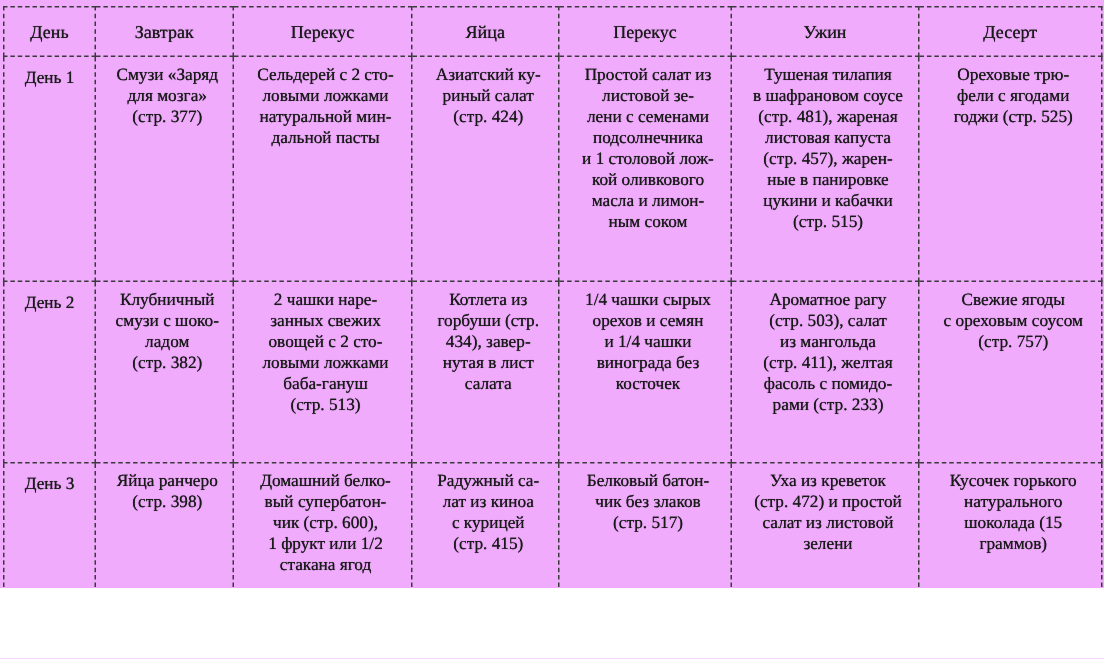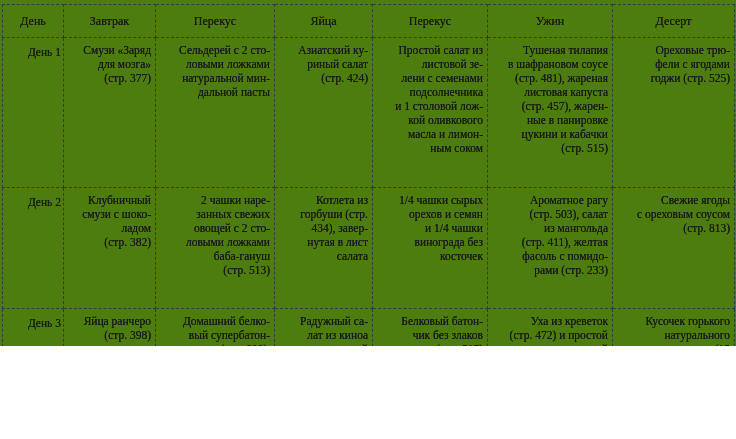--- a/index.html
+++ b/index.html
@@ -3,22 +3,22 @@
 <meta charset="utf-8">
 <style>
   html, body {
     margin: 0;
     padding: 0;
     background: #ffffff;
   }
   .page {
     position: relative;
     width: 736px;
-    height: 346px;
-    background: #4d7c0f;
+    height: 392px;
+    background: #f0abfc;
     overflow: hidden;
     font-family: "Liberation Serif", "DejaVu Serif", serif;
     color: #1a1a1a;
   }
   table.meal-table {
     position: absolute;
     left: 2px;
     top: 4px;
     width: 732px;
     border-collapse: collapse;
@@ -36,21 +36,21 @@
   table.meal-table th {
     height: 32px;
     font-weight: normal;
     font-size: 12px;
     text-align: center;
     vertical-align: middle;
     padding: 0 2px;
   }
   table.meal-table td {
     vertical-align: top;
-    text-align: right;
+    text-align: center;
     padding: 5px 4px 0 8px;
     white-space: pre-line;
   }
   table.meal-table td.day-cell {
     padding: 7px 2px 0 2px;
     white-space: nowrap;
   }
   tr.row-1 { height: 150px; }
   tr.row-2 { height: 121px; }
   tr.row-3 { height: 122px; }
@@ -145,21 +145,21 @@
 винограда без
 косточек</td>
         <td>Ароматное рагу
 (стр. 503), салат
 из мангольда
 (стр. 411), желтая
 фасоль с помидо-
 рами (стр. 233)</td>
         <td>Свежие ягоды
 с ореховым соусом
-(стр. 813)</td>
+(стр. 757)</td>
       </tr>
       <tr class="row-3">
         <td class="day-cell">День 3</td>
         <td>Яйца ранчеро
 (стр. 398)</td>
         <td>Домашний белко-
 вый супербатон-
 чик (стр. 600),
 1 фрукт или 1/2
 стакана ягод</td>

